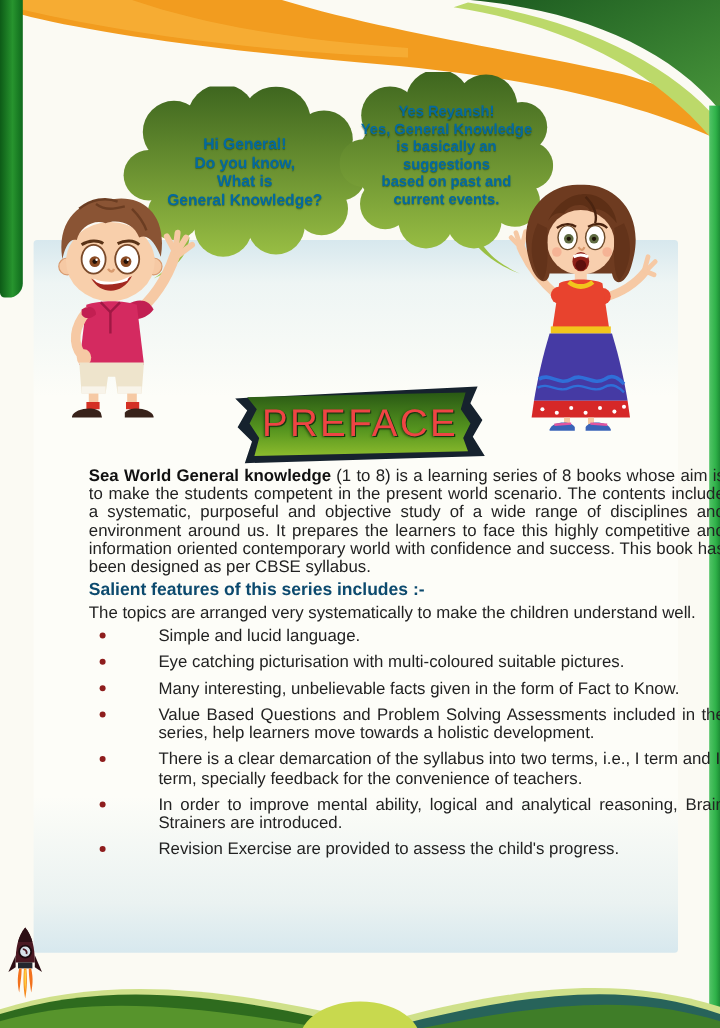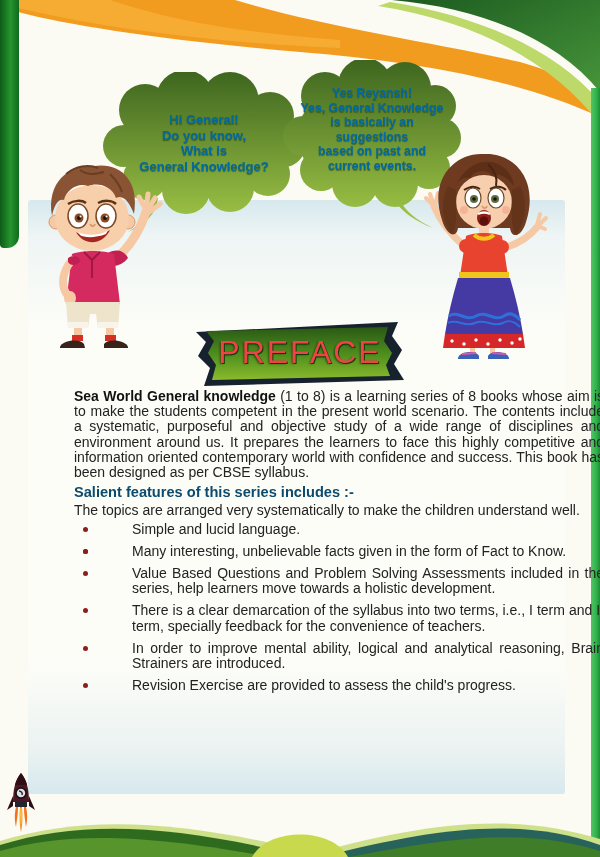--- a/index.html
+++ b/index.html
@@ -267,21 +267,21 @@
   </div>
 
   <div class="text-block">
     <p class="intro-para"><span class="intro-lead">Sea World General knowledge</span><span> (1 to 8) is a learning series of 8 books whose aim is to make the students competent in the present world scenario. The contents include a systematic, purposeful and objective study of a wide range of disciplines and environment around us. It prepares the learners to face this highly competitive and information oriented contemporary world with confidence and success. This book has been designed as per CBSE syllabus.</span></p>
 
     <div class="features-heading">Salient features of this series includes :-</div>
     <p class="features-intro">The topics are arranged very systematically to make the children understand well.</p>
 
     <ul class="features-list">
       <li><span class="bullet"></span><span>Simple and lucid language.</span></li>
-      <li><span class="bullet"></span></li>
+      <li><span class="bullet"></span><span>Eye catching picturisation with multi-coloured suitable pictures.</span></li>
       <li><span class="bullet"></span><span>Many interesting, unbelievable facts given in the form of Fact to Know.</span></li>
       <li><span class="bullet"></span><span>Value Based Questions and Problem Solving Assessments included in the series, help learners move towards a holistic development.</span></li>
       <li><span class="bullet"></span><span>There is a clear demarcation of the syllabus into two terms, i.e., I term and II term, specially feedback for the convenience of teachers.</span></li>
       <li><span class="bullet"></span><span>In order to improve mental ability, logical and analytical reasoning, Brain Strainers are introduced.</span></li>
       <li><span class="bullet"></span><span>Revision Exercise are provided to assess the child's progress.</span></li>
     </ul>
 
   </div>
 
   <svg class="rocket" width="30" height="62" viewBox="0 0 30 62">

